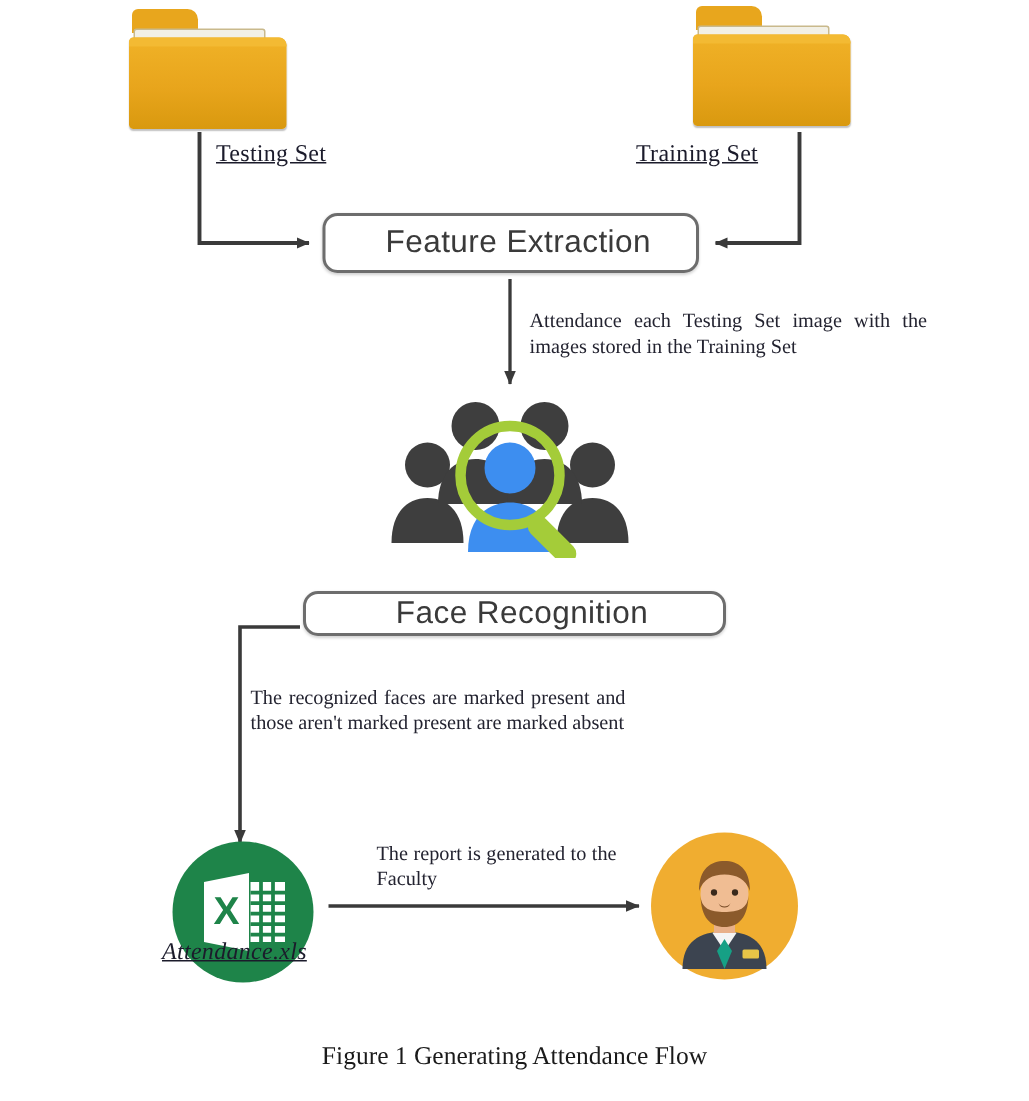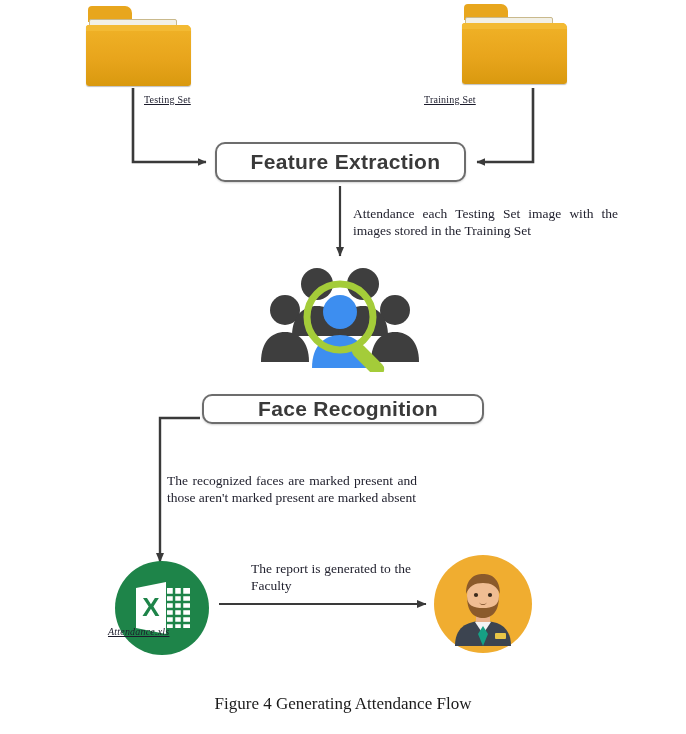--- a/index.html
+++ b/index.html
@@ -67,21 +67,21 @@
     left: 0; top: 0;
     width: 105px; height: 6px;
     background: #f3ba33;
     border-radius: 3px 5px 0 0;
   }
 
   
   .caption {
     position: absolute;
     font-family: "Liberation Serif", serif;
-    font-size: 10px;
+    font-size: 16px;
     color: #1b1b2b;
     text-decoration: underline;
     white-space: nowrap;
     letter-spacing: 0.2px;
   }
 
   
   .process-box {
     position: absolute;
     box-sizing: border-box;
@@ -89,21 +89,21 @@
     border: 2px solid #6d6d6d;
     border-radius: 10px;
     display: flex;
     align-items: center;
     justify-content: center;
     box-shadow: 0 1px 2px rgba(0,0,0,0.18);
   }
   .process-box span {
     font-family: "Liberation Sans", sans-serif;
     font-size: 21px;
-    font-weight: bold;
+    font-weight: normal;
     color: #3a3a3a;
     letter-spacing: 0.3px;
     margin-left: 10px;
   }
 
   
   .annotation {
     position: absolute;
     font-family: "Liberation Serif", serif;
     font-size: 13.5px;
@@ -209,21 +209,21 @@
       <circle cx="85" cy="55" r="33" fill="none" stroke="#a4cc39" stroke-width="7"></circle>
 
       <rect x="106" y="78" width="14" height="40" rx="7" fill="#a4cc39" transform="rotate(-45 113 98)"></rect>
     </svg>
   </div>
 
   <div class="process-box" style="left:202px; top:394px; width:282px; height:30px;">
     <span>Face Recognition</span>
   </div>
 
-  <div class="annotation" style="left:167px; top:456px; width:250px;margin-top:16px;">The recognized faces are marked present and those aren't marked present are marked absent</div>
+  <div class="annotation" style="left:167px; top:456px; width:250px;">The recognized faces are marked present and those aren't marked present are marked absent</div>
 
   <div class="node" style="left:114px; top:560px;">
     <svg class="excel-icon" viewBox="0 0 96 96" width="96" height="96">
       <circle cx="48" cy="48" r="47" fill="#1e8449"></circle>
 
       <path d="M22,28 L52,22 L52,74 L22,68 Z" fill="#ffffff"></path>
       <text x="37" y="56" font-family="'Liberation Sans', sans-serif" font-size="26" font-weight="bold" fill="#1e8449" text-anchor="middle">X</text>
 
       <rect x="53" y="28" width="23" height="40" fill="#ffffff"></rect>
       <g stroke="#1e8449" stroke-width="2.5">
@@ -260,15 +260,15 @@
       <path d="M34,42 C34,58 41,64 50,64 C59,64 66,58 66,42 C66,52 59,54 50,54 C41,54 34,52 34,42 Z" fill="#8b5a2b"></path>
       <path d="M46,48 C47,51 53,51 54,48 C53,52 47,52 46,48 Z" fill="#6f4420"></path>
 
       <path d="M33,40 C33,25 41,20 50,20 C59,20 67,25 67,40 C64,32 58,29 50,29 C42,29 36,32 33,40 Z" fill="#8b5a2b"></path>
 
       <circle cx="43" cy="41" r="2.1" fill="#3a2a1c"></circle>
       <circle cx="57" cy="41" r="2.1" fill="#3a2a1c"></circle>
     </svg>
   </div>
 
-  <div id="figure-caption">Figure 4 Generating Attendance Flow</div>
+  <div id="figure-caption">Figure 1 Generating Attendance Flow</div>
 
 </div>
 
 </body></html>

